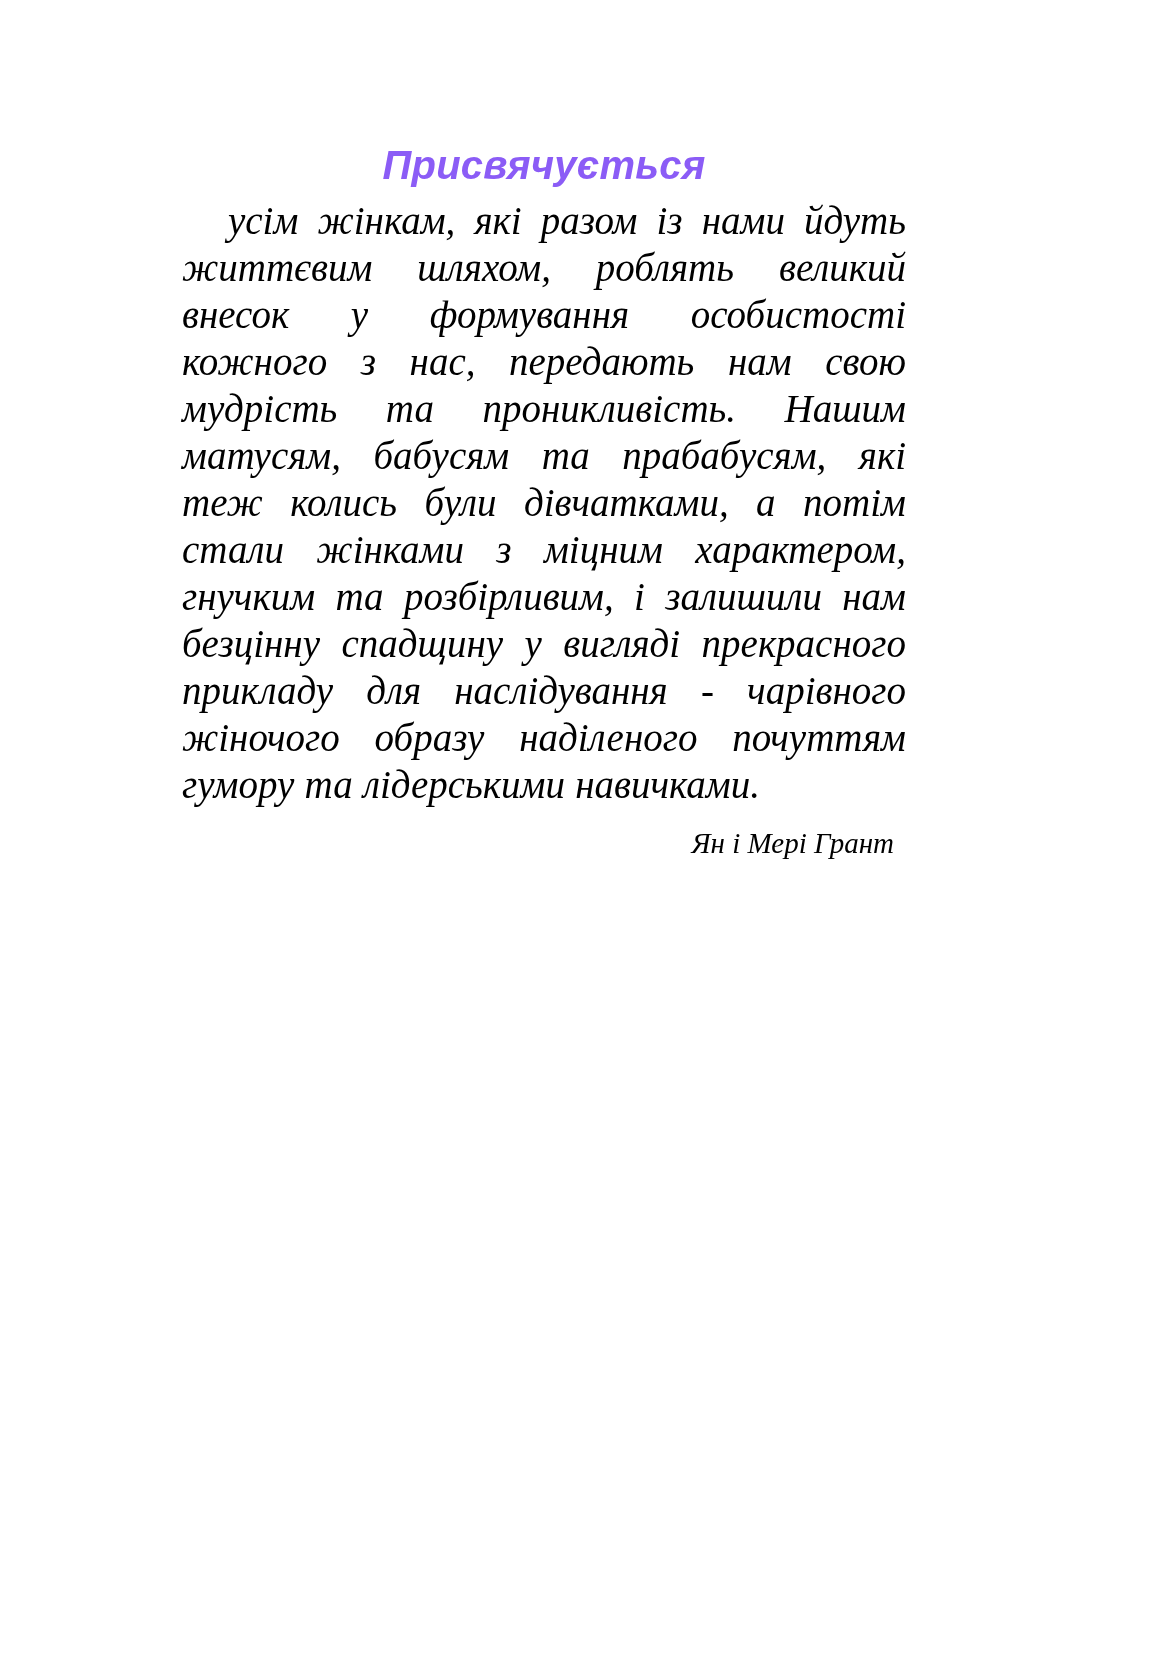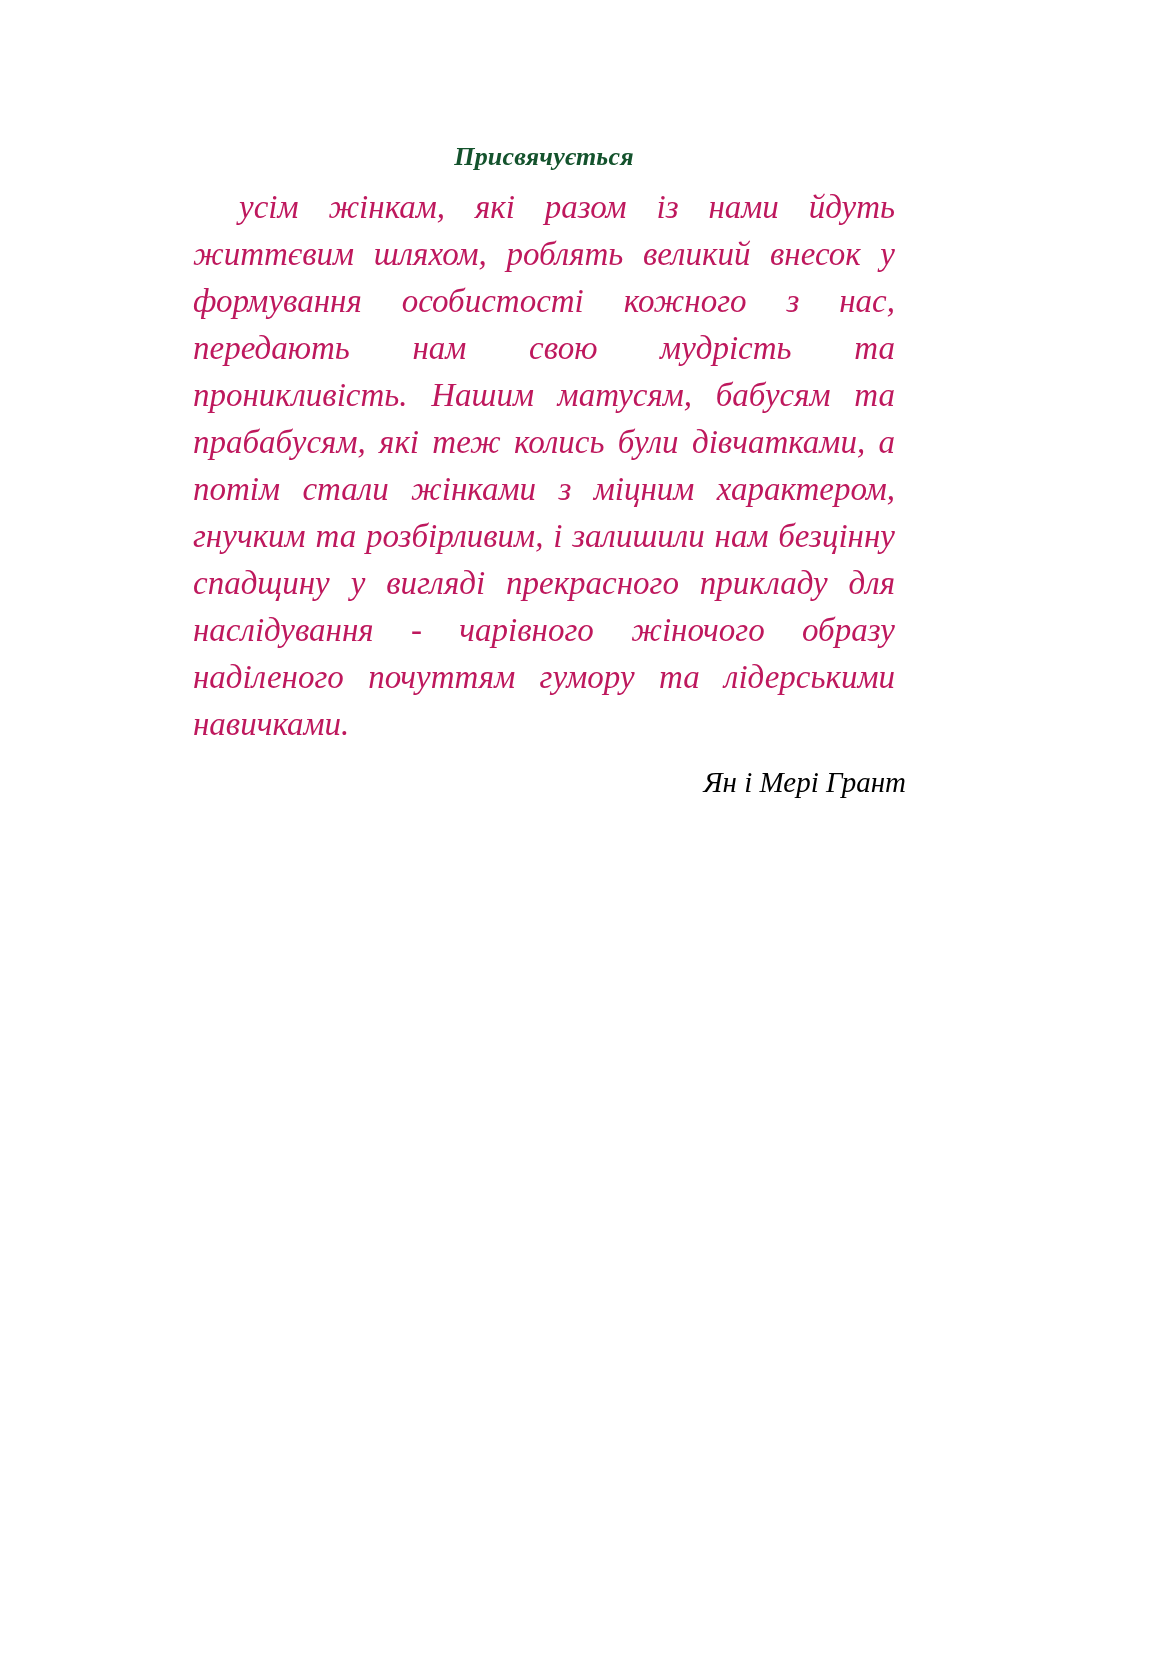--- a/index.html
+++ b/index.html
@@ -20,56 +20,56 @@
   }
 
   .content-block {
     position: absolute;
     left: 182px;
     top: 140px;
     width: 724px;
   }
 
   .dedication-title {
-    font-family: Liberation Serif, serif;
+    font-family: Liberation Sans, sans-serif;
     font-weight: bold;
     font-style: italic;
-    font-size: 26px;
+    font-size: 40px;
     line-height: 1.28;
     text-align: center;
-    color: #14532d;
+    color: #8b5cf6;
     margin: 0 0 6px 0;
     letter-spacing: 0.2px;
   }
 
   .dedication-paragraph {
     font-family: "Liberation Serif", "DejaVu Serif", serif;
     font-style: italic;
     font-weight: normal;
-    font-size: 33px;
+    font-size: 39px;
     line-height: 47px;
     text-align: justify;
     text-align-last: left;
     text-justify: inter-word;
-    color: #be185d;
-    margin: 11px;
+    color: #000000;
+    margin: 0;
     text-indent: 46px;
     hyphens: none;
     word-spacing: 0.5px;
   }
 
   .dedication-signature {
     font-family: "Liberation Serif", "DejaVu Serif", serif;
     font-style: italic;
     font-weight: normal;
     font-size: 29px;
     line-height: 47px;
     text-align: right;
     color: #000000;
-    margin: 0;
+    margin: 12px;
     text-indent: 0;
   }
 </style>
 </head>
 <body>
 
 <div class="page">
 
   <div class="content-block">
 

